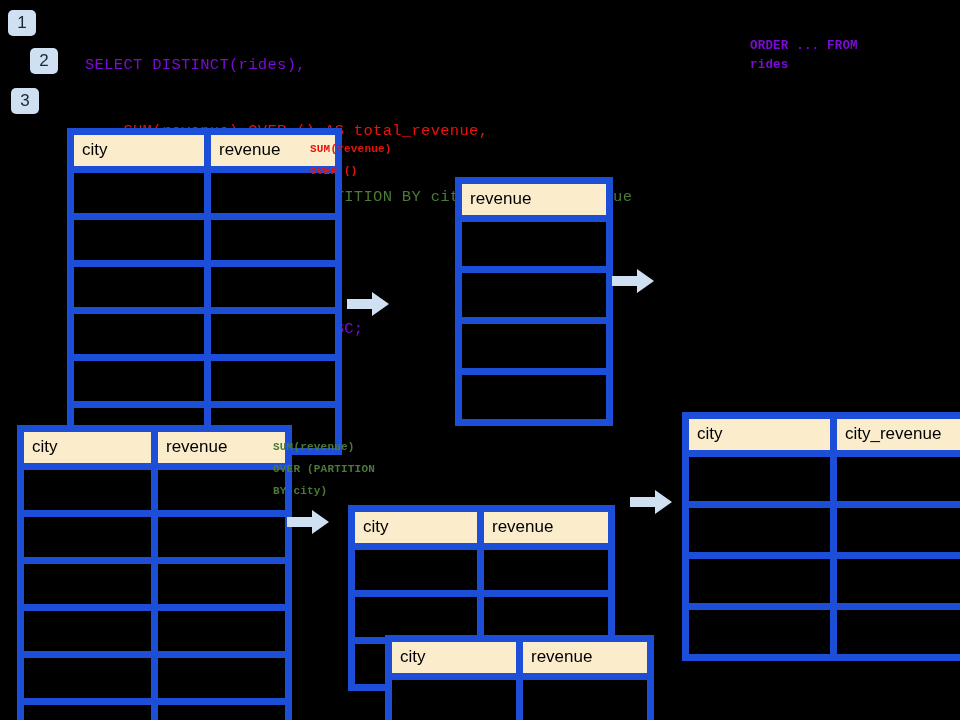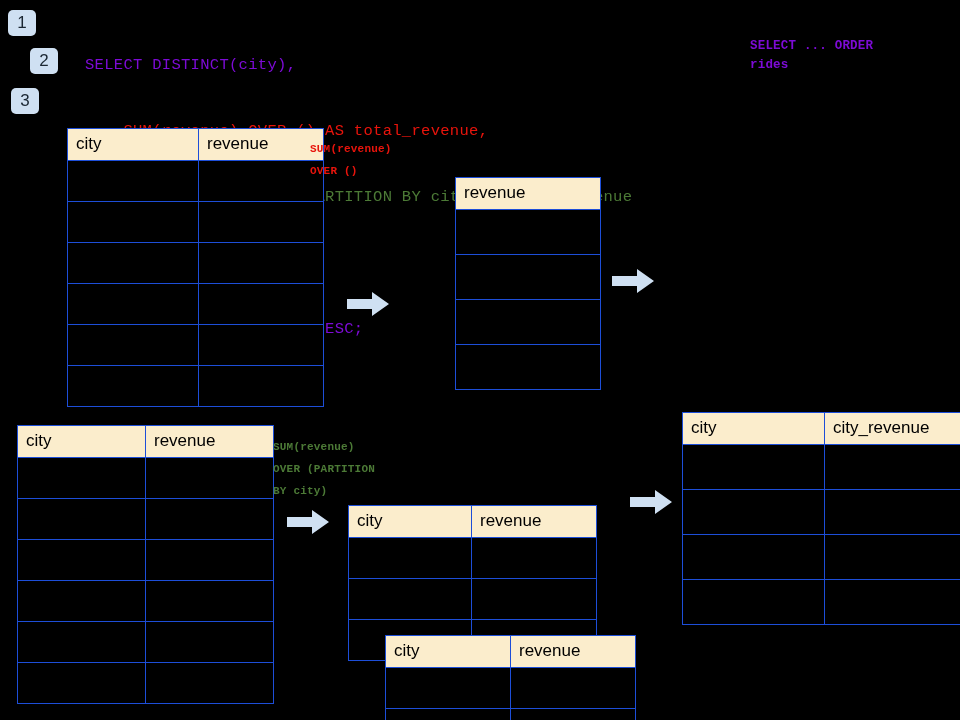--- a/index.html
+++ b/index.html
@@ -61,21 +61,21 @@
   }
 
   
   .tbl {
     position: absolute;
     border-collapse: collapse;
     table-layout: fixed;
     background: #000000;
   }
   .tbl th, .tbl td {
-    border: 1px solid #1d4ed8;
+    border: 7px solid #1d4ed8;
     padding: 0;
     margin: 0;
   }
   .tbl th {
     background: #FBEDCC;
     color: #000000;
     font-weight: normal;
     font-size: 17px;
     text-align: left;
     padding: 5px 0 6px 8px;
@@ -104,28 +104,28 @@
     font-weight: bold;
     letter-spacing: 0.2px;
   }
 </style>
 </head>
 <body>
 
 <div id="stage">
 
   <div class="code-block">
-    <span class="code-line c-purple">SELECT DISTINCT(city),</span>
+    <span class="code-line c-purple">SELECT DISTINCT(rides),</span>
     <span class="code-line c-red">    SUM(revenue) OVER () AS total_revenue,</span>
     <span class="code-line c-green">    SUM(revenue) OVER (PARTITION BY city) as city_revenue</span>
     <span class="code-line c-purple">  FROM rides</span>
     <span class="code-line c-purple">  ORDER by city_revenue DESC;</span>
   </div>
 
-  <div class="side-note">SELECT ... ORDER
+  <div class="side-note">ORDER ... FROM
 rides</div>
 
   <div class="badge" style="left:8px;  top:10px;">1</div>
   <div class="badge" style="left:30px; top:48px;">2</div>
   <div class="badge" style="left:11px; top:88px;">3</div>
 
   <table class="tbl" style="left:67px; top:128px; width:238px;">
     <thead>
       <tr>
         <th style="width:122px;">city</th>

